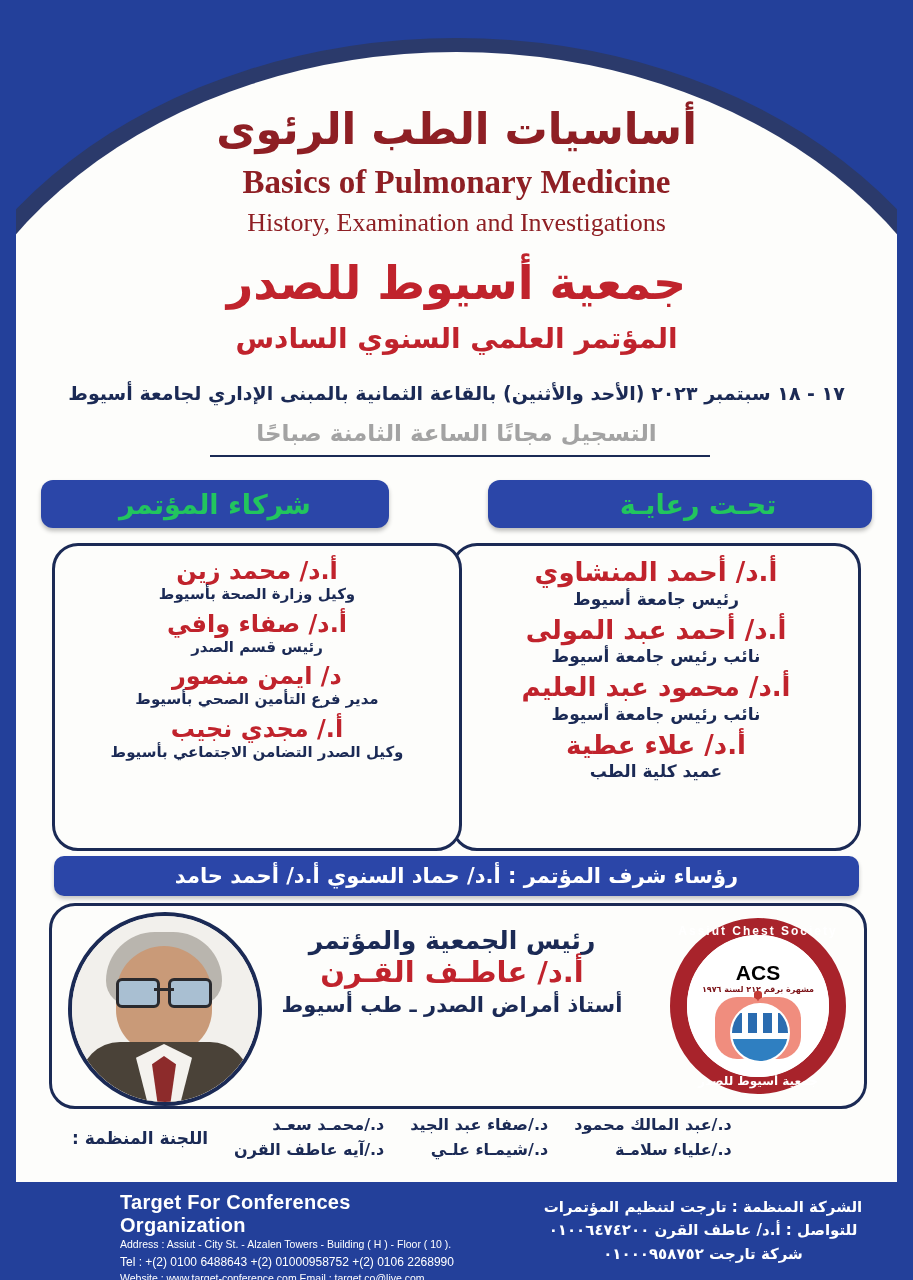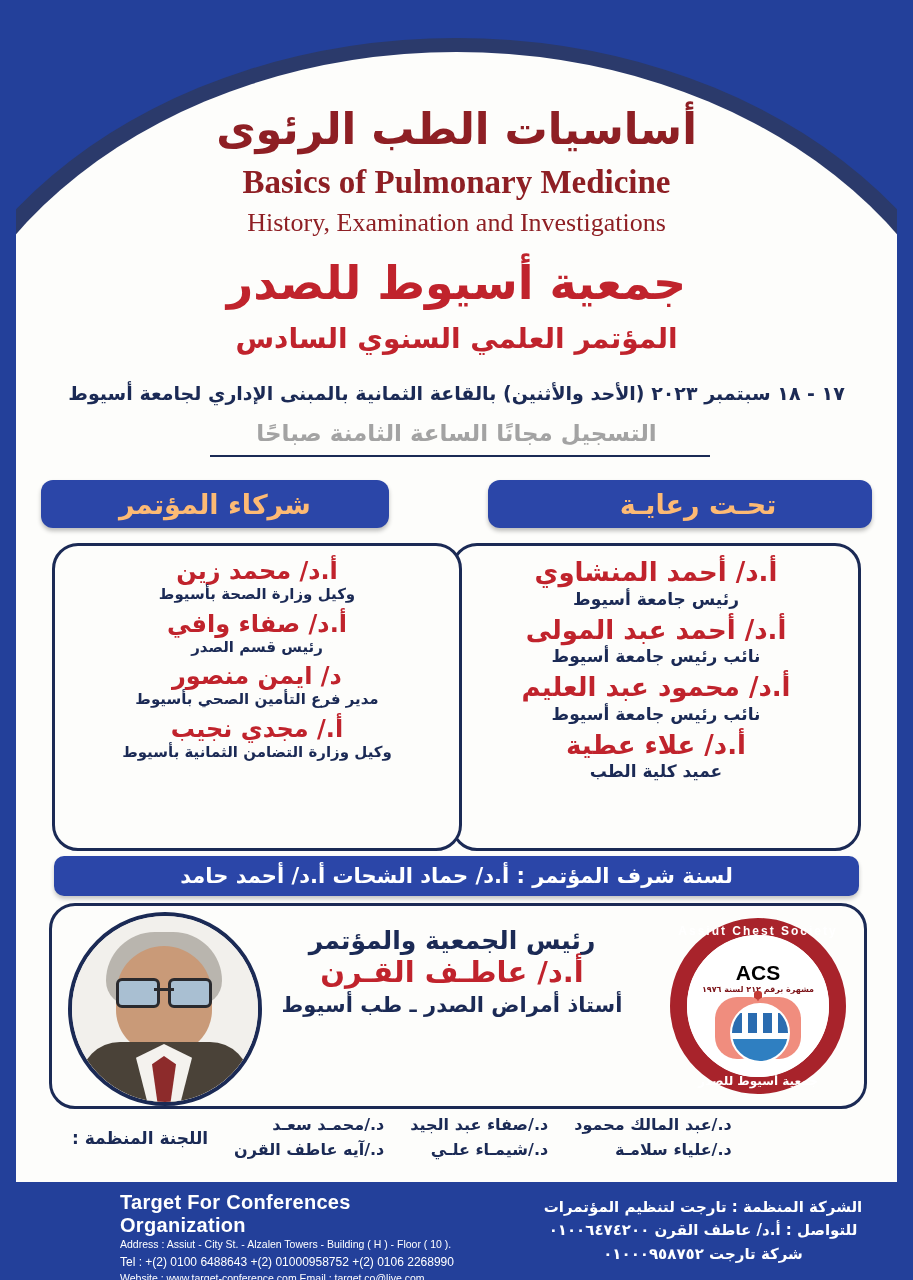--- a/index.html
+++ b/index.html
@@ -71,21 +71,21 @@
     font-size:23px;font-weight:bold;color:#a3a3a3;letter-spacing:1px;
     font-family:"DejaVu Sans",sans-serif;
   }
   .rule{
     position:absolute;left:196px;top:455px;width:500px;height:2px;background:#1b2a55;
   }
 
   
   .sec-head{
     position:absolute;height:48px;background:#2b46a8;border-radius:12px;
-    color:#fdba74;font-size:27px;font-weight:bold;letter-spacing:2px;
+    color:#22c55e;font-size:27px;font-weight:bold;letter-spacing:2px;
     display:flex;align-items:center;justify-content:center;
     box-shadow:0 3px 4px rgba(0,0,0,.25);
     font-family:"DejaVu Sans",sans-serif;
   }
   #head-sponsor{right:27px;top:480px;width:348px;padding-left:36px;}
   #head-partners{left:27px;top:480px;width:348px;}
 
   
   .panel{
     position:absolute;top:543px;height:302px;
@@ -259,26 +259,26 @@
         <div class="person">
           <div class="p-name">أ.د/ صفاء وافي</div>
           <div class="p-role">رئيس قسم الصدر</div>
         </div>
         <div class="person">
           <div class="p-name">د/ ايمن منصور</div>
           <div class="p-role">مدير فرع التأمين الصحي بأسيوط</div>
         </div>
         <div class="person">
           <div class="p-name">أ./ مجدي نجيب</div>
-          <div class="p-role">وكيل وزارة التضامن الثمانية بأسيوط</div>
-        </div>
-      </div>
-    </div>
-
-    <div id="honor-banner">لسنة شرف المؤتمر : أ.د/ حماد الشحات   أ.د/ أحمد حامد</div>
+          <div class="p-role">وكيل الصدر التضامن الاجتماعي بأسيوط</div>
+        </div>
+      </div>
+    </div>
+
+    <div id="honor-banner">رؤساء شرف المؤتمر : أ.د/ حماد السنوي   أ.د/ أحمد حامد</div>
 
     <div id="pres-panel">
 
       <div id="pres-photo">
         <div class="ph-bg"></div>
         <div class="ph-hair"></div>
         <div class="ph-face"></div>
         <div class="ph-glass">
           <div class="ph-lens ph-l1"></div>
           <div class="ph-lens ph-l2"></div>

